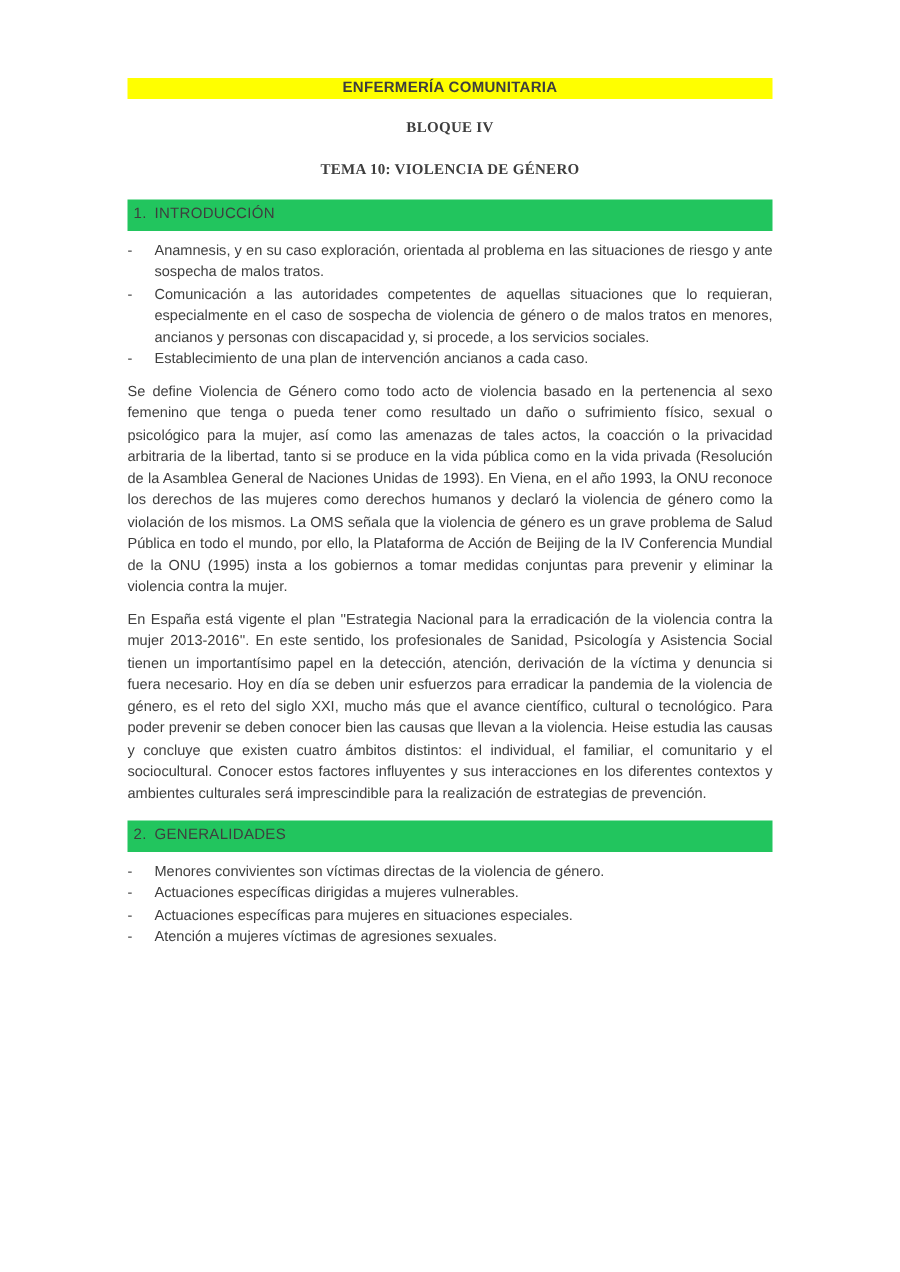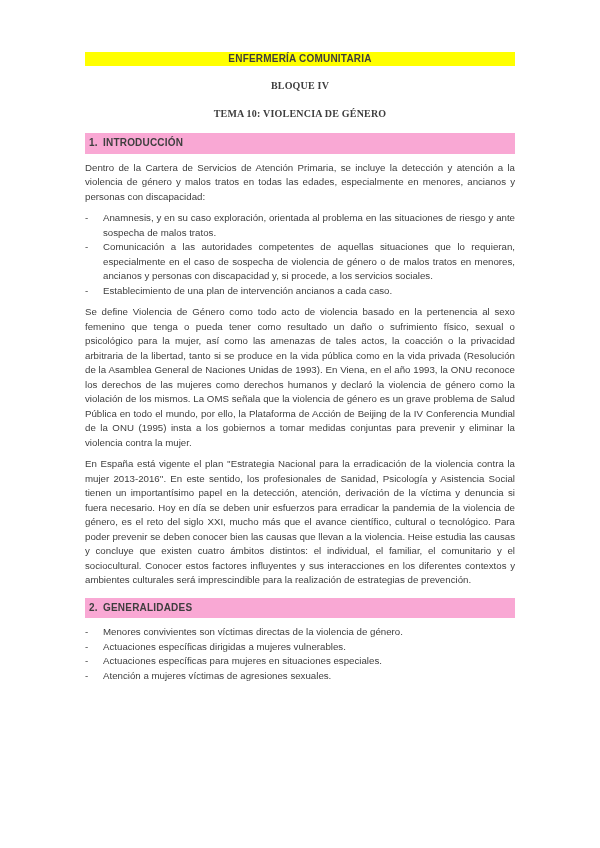--- a/index.html
+++ b/index.html
@@ -31,25 +31,25 @@
   }
   .center-heading {
     text-align: center;
     font-size: 10px;
     font-weight: 600;
     margin-top: 13px;
     letter-spacing: 0.2px;
     font-family: Liberation Serif, serif;
   }
   .section-bar {
-    background: #f9a8d4;
+    background: #22c55e;
     margin-top: 12px;
     padding: 3px 4px 3px 4px;
     font-size: 10px;
-    font-weight: 700;
+    font-weight: 400;
     letter-spacing: 0.2px;
   }
   .section-bar .sec-num {
     display: inline-block;
     min-width: 14px;
   }
   .para {
     margin-top: 7px;
     text-align: justify;
   }
@@ -80,21 +80,20 @@
   <div class="title-bar">ENFERMERÍA COMUNITARIA</div>
 
   <div class="center-heading">BLOQUE IV</div>
 
   <div class="center-heading">TEMA 10: VIOLENCIA DE GÉNERO</div>
 
   <div class="section-bar">
     <span class="sec-num">1.</span><span>INTRODUCCIÓN</span>
   </div>
 
-  <div class="para">Dentro de la Cartera de Servicios de Atención Primaria, se incluye la detección y atención a la violencia de género y malos tratos en todas las edades, especialmente en menores, ancianos y personas con discapacidad:</div>
 
 
   <div class="bullet-list">
     <div class="bullet-item">
       <span class="bullet-dash">-</span>
       <span class="bullet-text">Anamnesis, y en su caso exploración, orientada al problema en las situaciones de riesgo y ante sospecha de malos tratos.</span>
     </div>
     <div class="bullet-item">
       <span class="bullet-dash">-</span>
       <span class="bullet-text">Comunicación a las autoridades competentes de aquellas situaciones que lo requieran, especialmente en el caso de sospecha de violencia de género o de malos tratos en menores, ancianos y personas con discapacidad y, si procede, a los servicios sociales.</span>

